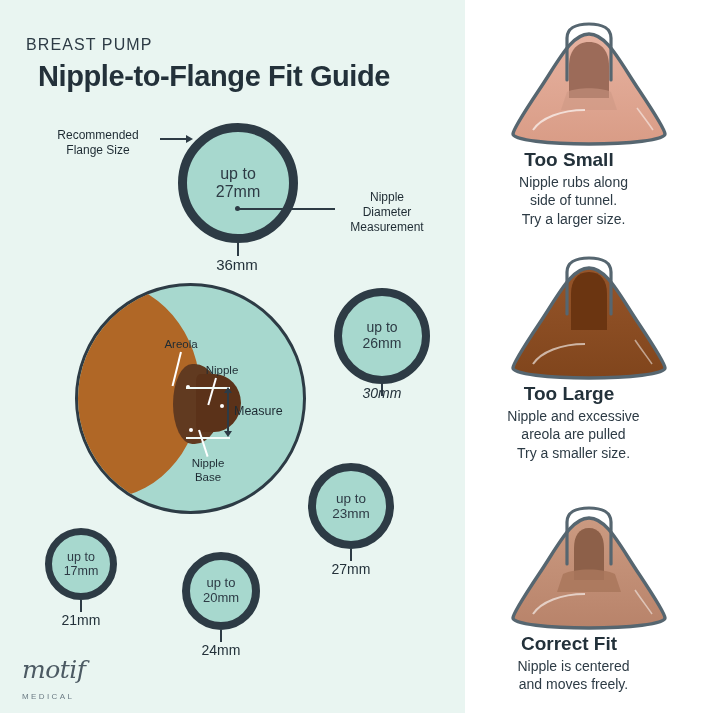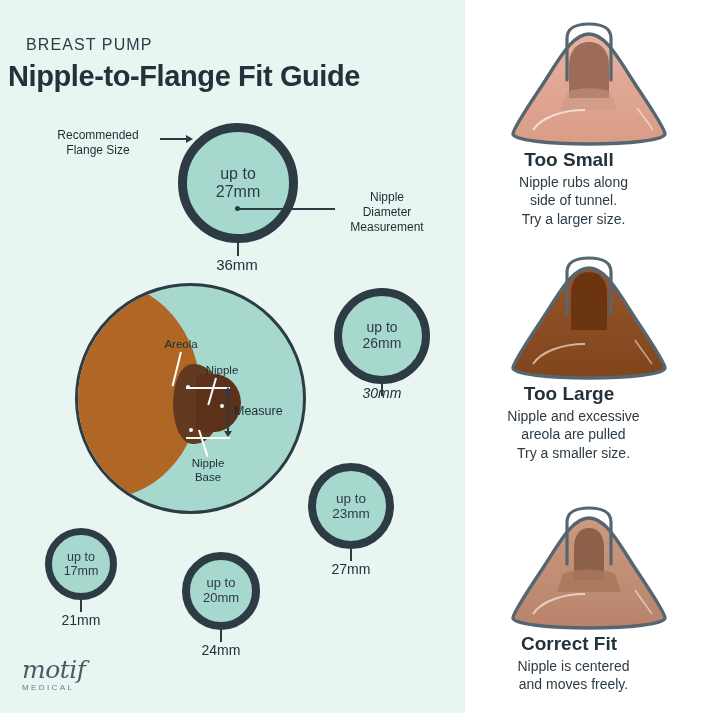--- a/index.html
+++ b/index.html
@@ -10,21 +10,21 @@
     color:#2d3b45;
   }
   #page{position:relative;width:713px;height:713px;overflow:hidden;background:#e5e5e5;}
 
   
   .left-panel{position:absolute;left:0;top:0;width:465px;height:713px;background:#e9f5f1;}
   .right-panel{position:absolute;left:465px;top:0;width:248px;height:713px;background:#ffffff;}
 
   
   .eyebrow{position:absolute;left:26px;top:36px;font-size:16px;letter-spacing:1.1px;color:#2d3b45;}
-  .title{position:absolute;left:8px;top:60px;font-size:29px;font-weight:bold;letter-spacing:-0.4px;color:#23313a;white-space:nowrap;}
+  .title{position:absolute;left:38px;top:60px;font-size:29px;font-weight:bold;letter-spacing:-0.4px;color:#23313a;white-space:nowrap;}
 
   
   .ring{position:absolute;border-radius:50%;background:#a7d8ce;box-sizing:border-box;
         border-style:solid;border-color:#2d3b45;
         display:flex;align-items:center;justify-content:center;text-align:center;
         color:#2d3b45;line-height:1.12;}
   .ring .rl{display:block;}
 
   
   .sizelabel{position:absolute;text-align:center;color:#23313a;}
@@ -55,21 +55,21 @@
 
   
   .callout{position:absolute;font-size:12px;color:#1e2b33;line-height:1.25;}
   .cline{position:absolute;background:#2d3b45;height:1.6px;}
   .carrow{position:absolute;width:0;height:0;border-top:4px solid transparent;border-bottom:4px solid transparent;border-left:7px solid #2d3b45;}
   .cdot{position:absolute;width:5px;height:5px;border-radius:50%;background:#2d3b45;}
 
   
   .logo{position:absolute;left:22px;top:657px;}
   .logo-word{font-family:"DejaVu Serif", serif;font-style:italic;font-size:25px;color:#4c5a63;letter-spacing:-0.5px;line-height:1;}
-  .logo-sub{font-size:8px;letter-spacing:2.4px;color:#6b7b84;margin-top:1px;}
+  .logo-sub{font-size:8px;letter-spacing:2.4px;color:#6b7b84;margin-top:10px;}
 
   
   .card{position:absolute;left:465px;width:208px;text-align:center;}
   .card-h{font-size:19px;font-weight:bold;color:#23313a;margin:0;line-height:1.25;}
   .card-b{font-size:14px;color:#2d3b45;line-height:1.33;margin-top:1px;padding-left:9px;}
 
   .flange-wrap{position:relative;width:248px;}
   .flange-svg{display:block;margin:0 auto;}
 </style>
 </head>

